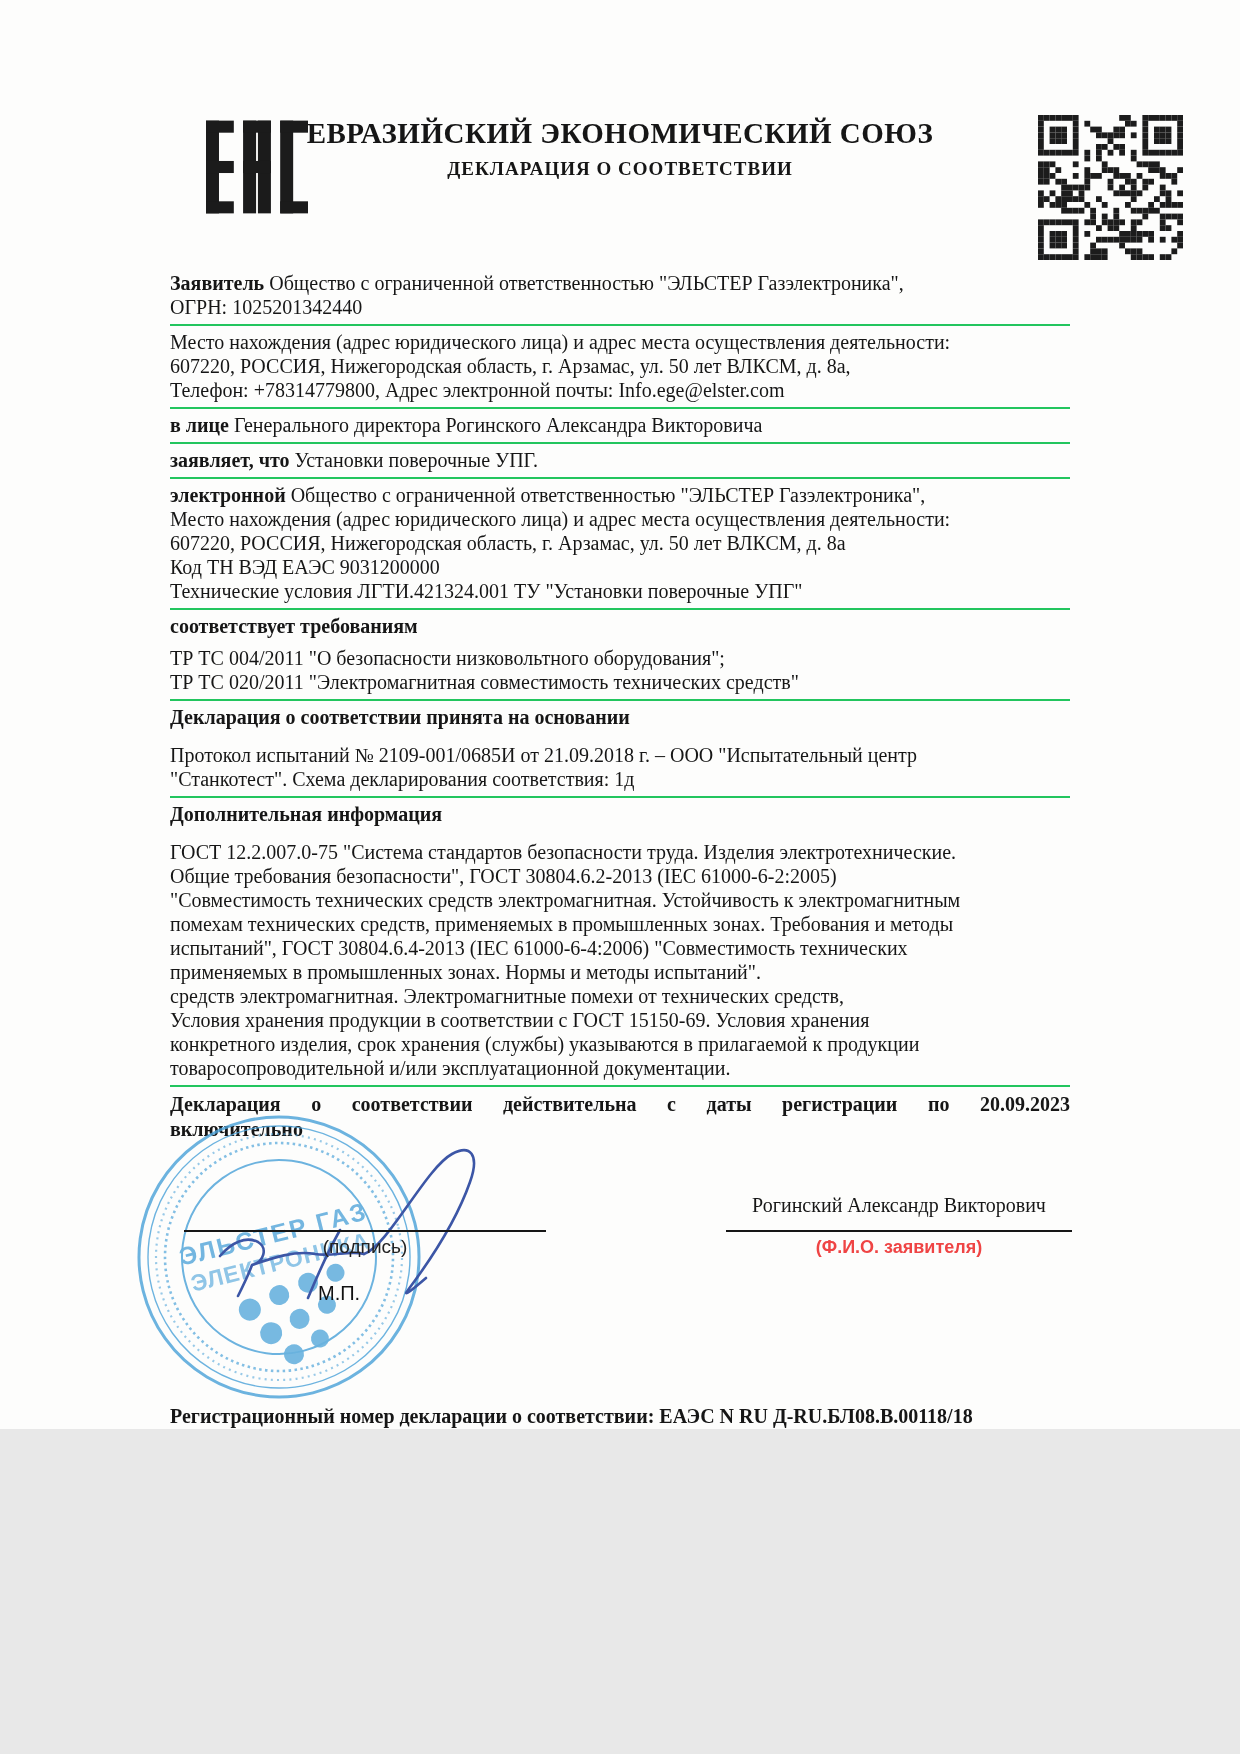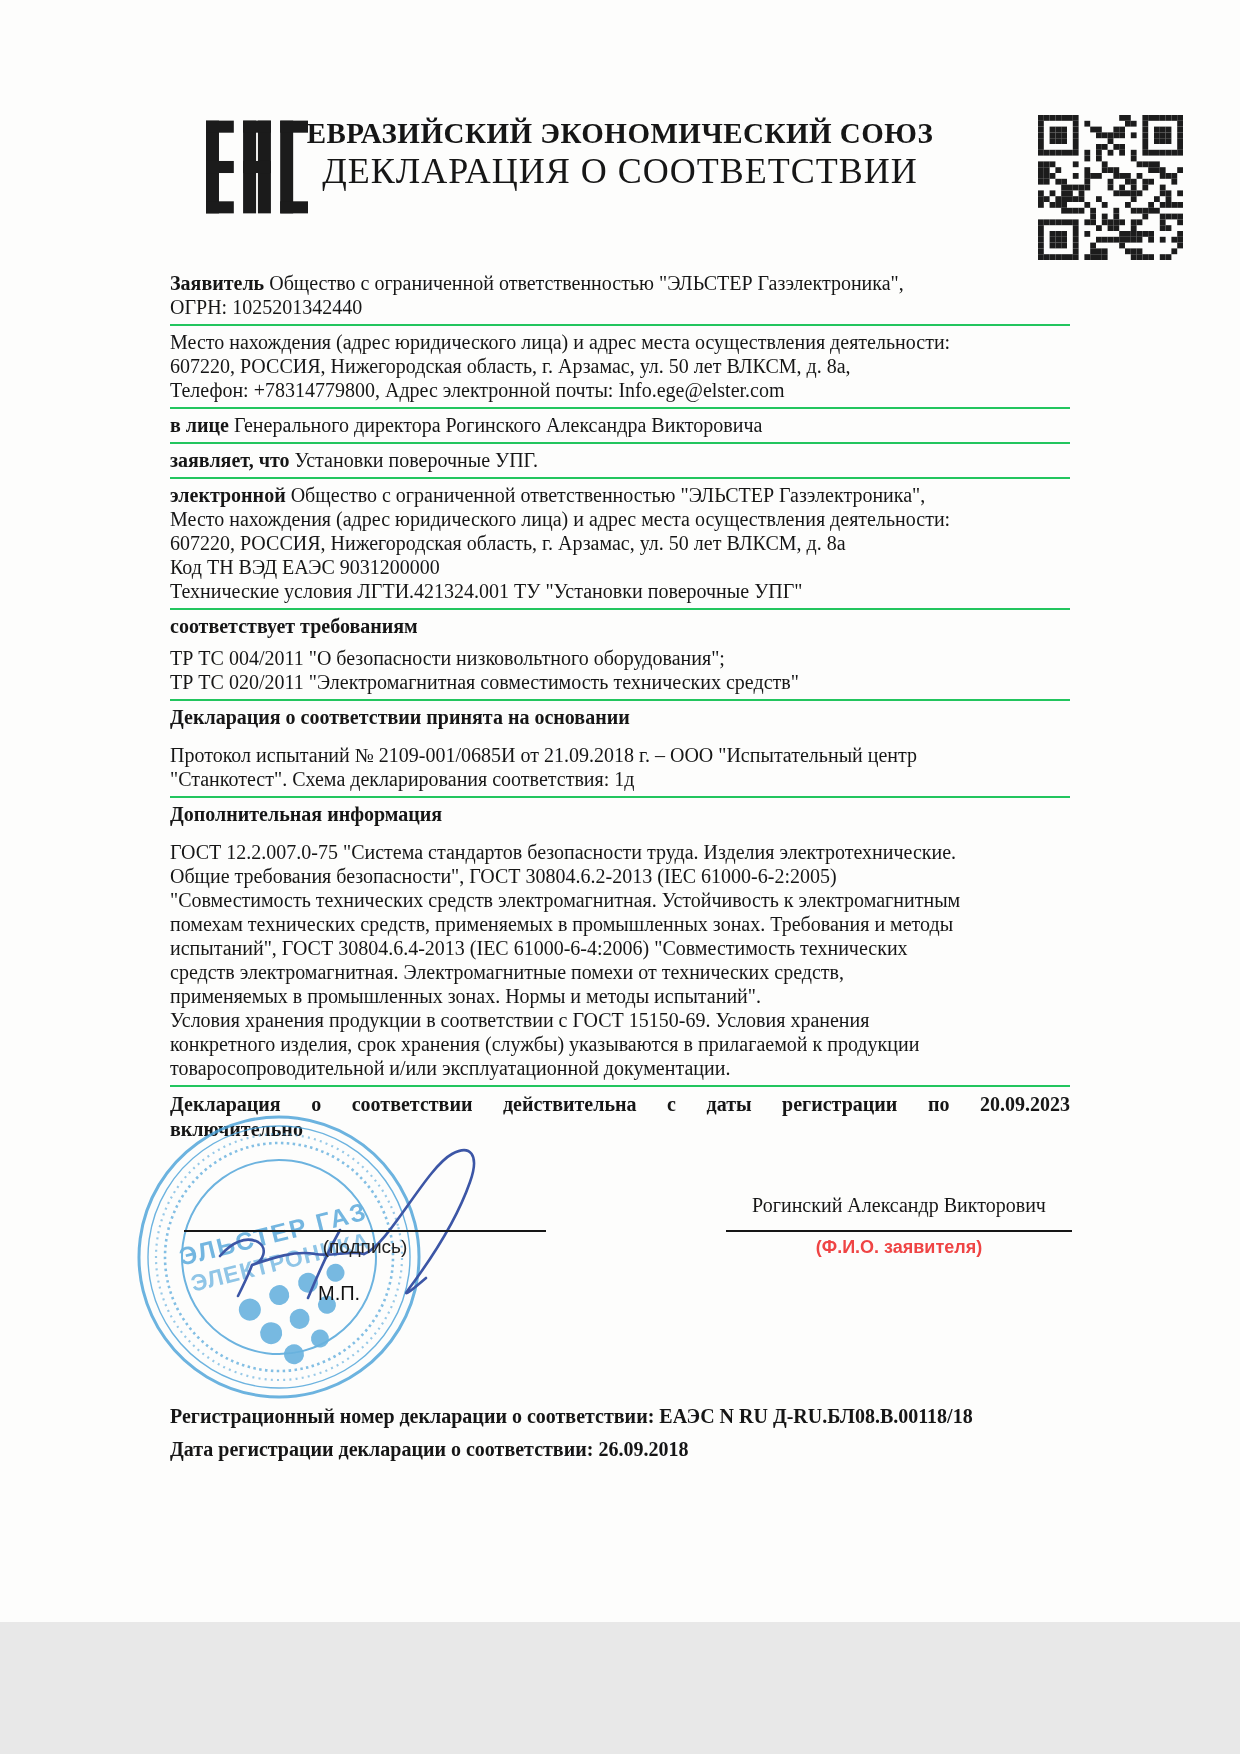--- a/index.html
+++ b/index.html
@@ -1,24 +1,24 @@
 <!DOCTYPE html>
 <html lang="ru"><head>
 <meta charset="utf-8">
 <style>
   html,body{margin:0;padding:0;background:#e8e8e8;}
-  .page{position:relative;width:1240px;height:1622px;background:#fdfdfc;margin:0 auto;
+  .page{position:relative;width:1240px;height:1429px;background:#fdfdfc;margin:0 auto;
         font-family:"Liberation Serif", serif;color:#161616;overflow:hidden;}
   .content{position:absolute;left:170px;top:95px;width:900px;}
   
   .hdr{position:relative;height:172px;}
   .eac{position:absolute;left:36px;top:22px;width:102px;height:100px;}
   .titles{padding-top:22px;text-align:center;}
   .t1{font-size:29px;font-weight:bold;letter-spacing:.5px;white-space:nowrap;}
-  .t2{font-size:36px;font-weight:normal;letter-spacing:1px;white-space:nowrap;}
+  .t2{font-size:19px;font-weight:bold;letter-spacing:1px;margin-top:8px;white-space:nowrap;}
   .qr{position:absolute;left:868px;top:20px;width:145px;height:145px;}
   
   .sec{border-bottom:2px solid #22c55e;padding:4px 0 5px 0;}
   .line{font-size:20px;line-height:24px;white-space:nowrap;}
   .lead{font-weight:bold;}
   .h{font-size:20px;line-height:24px;font-weight:bold;white-space:nowrap;}
   .gap{height:14px;}
   .nosplit{border-bottom:none;}
   .just{font-size:20px;line-height:26px;font-weight:bold;text-align:justify;text-align-last:justify;white-space:normal;}
   .bold{font-weight:bold;}
@@ -404,22 +404,22 @@
     </div>
 
     <div class="sec">
       <div class="h">Дополнительная информация</div>
       <div class="gap"></div>
       <div class="line">ГОСТ 12.2.007.0-75 "Система стандартов безопасности труда. Изделия электротехнические.</div>
       <div class="line">Общие требования безопасности", ГОСТ 30804.6.2-2013 (IEC 61000-6-2:2005)</div>
       <div class="line">"Совместимость технических средств электромагнитная. Устойчивость к электромагнитным</div>
       <div class="line">помехам технических средств, применяемых в промышленных зонах. Требования и методы</div>
       <div class="line">испытаний", ГОСТ 30804.6.4-2013 (IEC 61000-6-4:2006) "Совместимость технических</div>
+      <div class="line">применяемых в промышленных зонах. Нормы и методы испытаний".</div>
       <div class="line">средств электромагнитная. Электромагнитные помехи от технических средств,</div>
-      <div class="line">применяемых в промышленных зонах. Нормы и методы испытаний".</div>
       <div class="line">Условия хранения продукции в соответствии с ГОСТ 15150-69. Условия хранения</div>
       <div class="line">конкретного изделия, срок хранения (службы) указываются в прилагаемой к продукции</div>
       <div class="line">товаросопроводительной и/или эксплуатационной документации.</div>
     </div>
 
     <div class="sec nosplit">
       <div class="just">Декларация о соответствии действительна с даты регистрации по 20.09.2023</div>
       <div class="line bold">включительно</div>
     </div>
 

